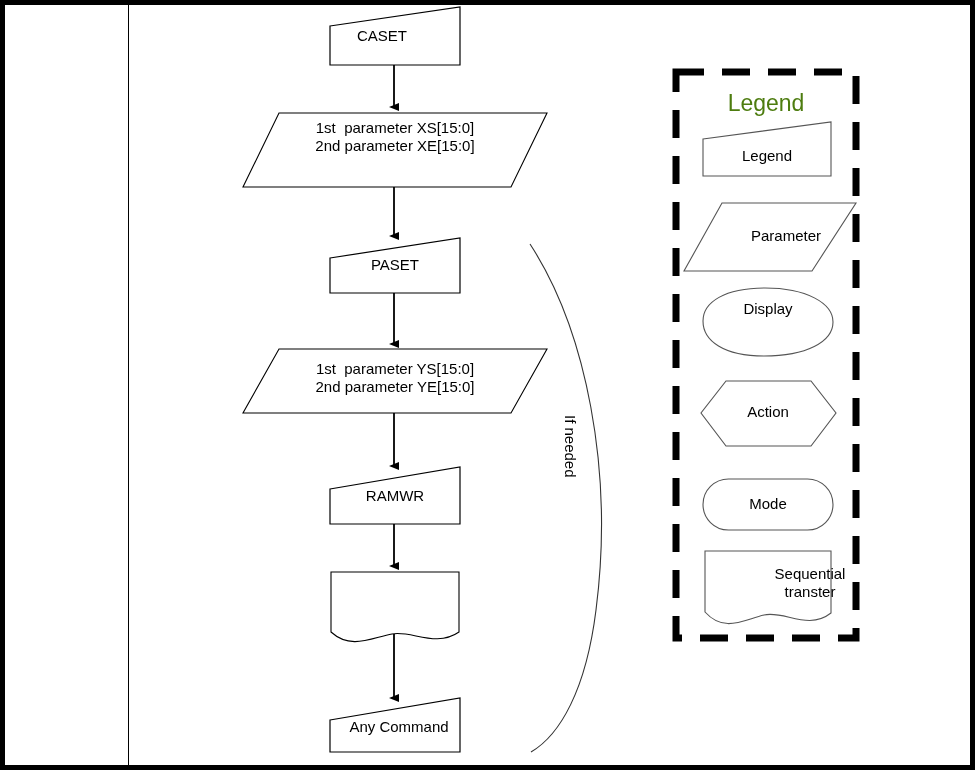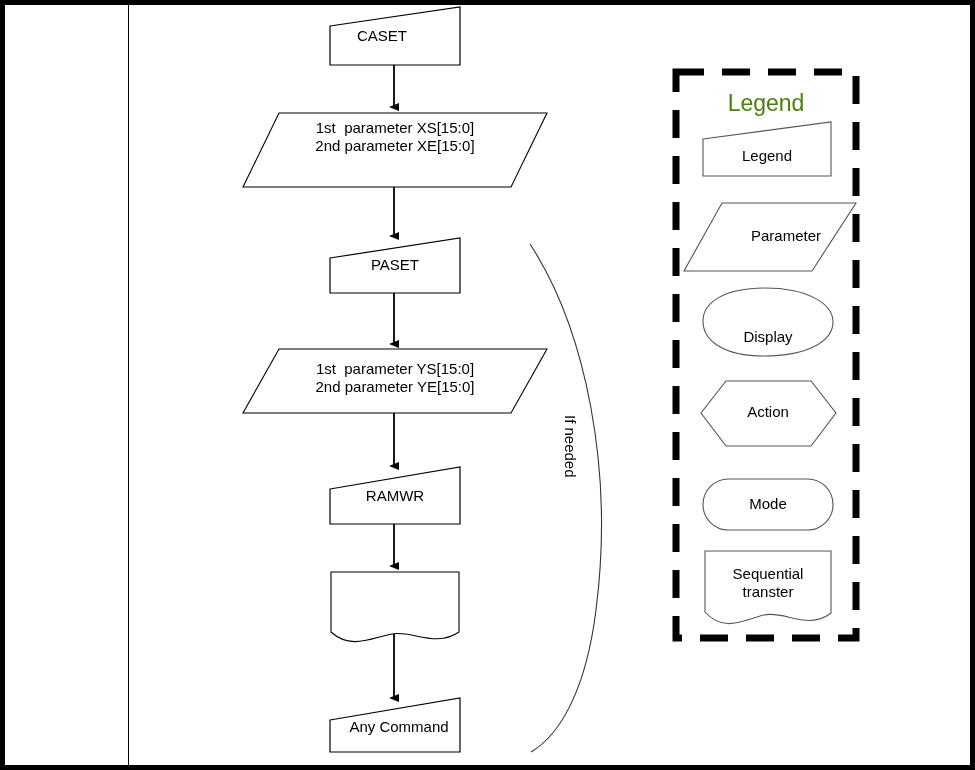--- a/index.html
+++ b/index.html
@@ -154,22 +154,22 @@
   <div class="node-label lbl-15" style="left:334px; top:718px; width:130px;">Any Command</div>
 
   <div id="ifneeded-label">If needed</div>
 
   <div id="legend-title">Legend</div>
 
   <div class="node-label lbl-15" style="left:703px; top:147px; width:128px;">Legend</div>
 
   <div class="node-label lbl-15" style="left:706px; top:227px; width:160px;">Parameter</div>
 
-  <div class="node-label lbl-15" style="left:703px; top:328px; width:130px;">Display</div>
+  <div class="node-label lbl-15" style="left:703px; top:300px; width:130px;">Display</div>
 
   <div class="node-label lbl-15" style="left:703px; top:403px; width:130px;">Action</div>
 
   <div class="node-label lbl-15" style="left:703px; top:495px; width:130px;">Mode</div>
 
-  <div class="node-label lbl-15" style="left:705px; top:565px; width:126px;">Sequential
+  <div class="node-label lbl-15" style="left:747px; top:565px; width:126px;">Sequential
 transter</div>
 
 </div>
 
 </body></html>

